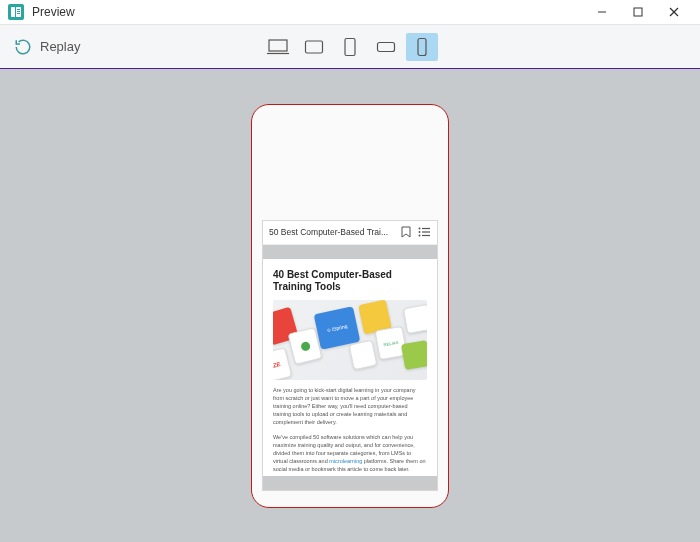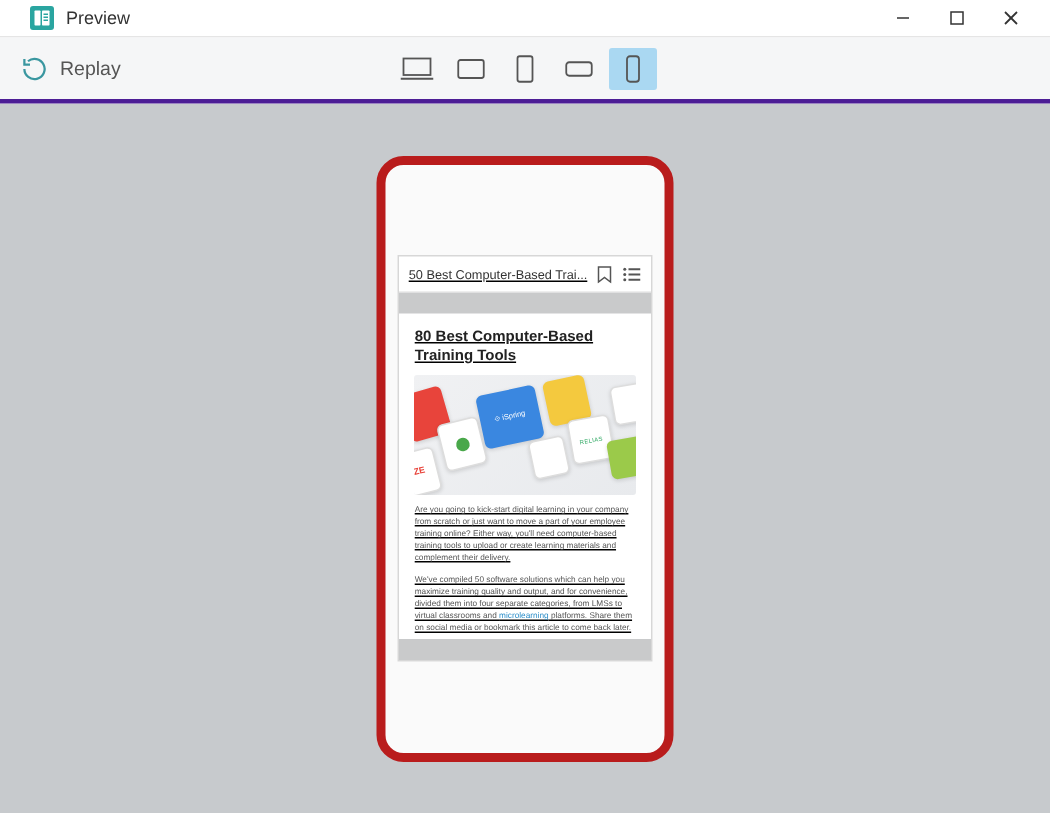--- a/index.html
+++ b/index.html
@@ -1,39 +1,39 @@
 <!DOCTYPE html>
 <html><head>
   <meta charset="utf-8">
   <style>
     * { margin: 0; padding: 0; box-sizing: border-box; }
     html, body { width: 700px; height: 542px; font-family: -apple-system, "Segoe UI", Arial, sans-serif; overflow: hidden; }
     body { background: #fff; display: flex; flex-direction: column; }
 
-    .titlebar { height: 25px; display: flex; align-items: center; justify-content: space-between; padding: 0 8px 0 20px; border-bottom: 1px solid #e5e5e5; }
+    .titlebar { height: 25px; display: flex; align-items: center; justify-content: space-between; padding: 0 8px 0 8px; border-bottom: 1px solid #e5e5e5; }
     .titlebar-left { display: flex; align-items: center; gap: 8px; }
     .app-icon { width: 16px; height: 16px; display: flex; align-items: center; justify-content: center; background: #2aa5a0; border-radius: 2px; }
     .app-icon svg { display: block; }
     .title-text { font-size: 12px; color: #333; }
     .winctrls { display: flex; gap: 0; }
     .winctrl { width: 36px; height: 28px; display: flex; align-items: center; justify-content: center; cursor: pointer; }
     .winctrl svg { display: block; }
 
-    .toolbar { height: 44px; background: #f5f6f7; border-bottom: 3px solid #4c1d95; display: flex; align-items: center; padding: 0 14px; position: relative; }
+    .toolbar { height: 44px; background: #f5f6f7; border-bottom: 1px solid #4c1d95; display: flex; align-items: center; padding: 0 14px; position: relative; }
     .toolbar-left { display: flex; align-items: center; gap: 8px; }
     .replay-icon { width: 18px; height: 18px; display: flex; align-items: center; justify-content: center; color: #3a97a0; }
     .replay-label { font-size: 13px; color: #555; }
     .device-switcher { position: absolute; left: 50%; transform: translateX(-50%); display: flex; gap: 4px; }
     .device-btn { width: 32px; height: 28px; display: flex; align-items: center; justify-content: center; border-radius: 2px; cursor: pointer; color: #666; }
     .device-btn.active { background: #aad8f2; }
     .device-btn svg { display: block; }
 
     .stage { flex: 1; background: #c7cacd; display: flex; align-items: center; justify-content: center; }
 
-    .phone { width: 198px; height: 404px; background: #fafafa; border-radius: 18px; border: 6px solid #b91c1c; padding: 16px 10px 16px 10px; display: flex; align-items: center; justify-content: center; text-decoration: underline; }
+    .phone { width: 198px; height: 404px; background: #fafafa; border-radius: 18px; border: 1px solid #b91c1c; padding: 16px 10px 16px 10px; display: flex; align-items: flex-end; justify-content: center; }
     .screen { flex: 1; background: #fff; border: 1px solid #d7d7d7; display: flex; flex-direction: column; }
 
     .doc-header { height: 24px; display: flex; align-items: center; padding: 0 6px; border-bottom: 1px solid #eee; gap: 4px; }
     .doc-title { font-size: 8.5px; color: #333; flex: 1; white-space: nowrap; overflow: hidden; text-overflow: ellipsis; }
     .doc-icon { width: 14px; height: 14px; display: flex; align-items: center; justify-content: center; color: #555; cursor: pointer; }
     .doc-icon svg { display: block; }
 
     .gray-band { height: 14px; background: #c9cacb; flex-shrink: 0; }
     .doc-body { flex: 1; overflow: hidden; padding: 4px 10px 2px 10px; display: flex; flex-direction: column; }
     .doc-heading { font-size: 10px; font-weight: 700; color: #222; line-height: 1.25; margin: 6px 0 6px 0; }
@@ -157,21 +157,21 @@
               <line x1="4" y1="5" x2="12" y2="5" stroke="#555" stroke-width="1.2"></line>
               <circle cx="1.5" cy="8.5" r="1" fill="#555"></circle>
               <line x1="4" y1="8.5" x2="12" y2="8.5" stroke="#555" stroke-width="1.2"></line>
             </svg>
         </span>
       </div>
 
       <div class="gray-band"></div>
 
       <div class="doc-body">
-        <div class="doc-heading">80 Best Computer-Based Training Tools</div>
+        <div class="doc-heading">40 Best Computer-Based Training Tools</div>
         <div class="hero">
           <div class="card c1"></div>
           <div class="card c9"></div>
           <div class="card c2"></div>
           <div class="card c3">
               <div class="c3txt">⟐ iSpring</div>
             </div>
           <div class="card c4"></div>
           <div class="card c5"></div>
           <div class="card c6"></div>

